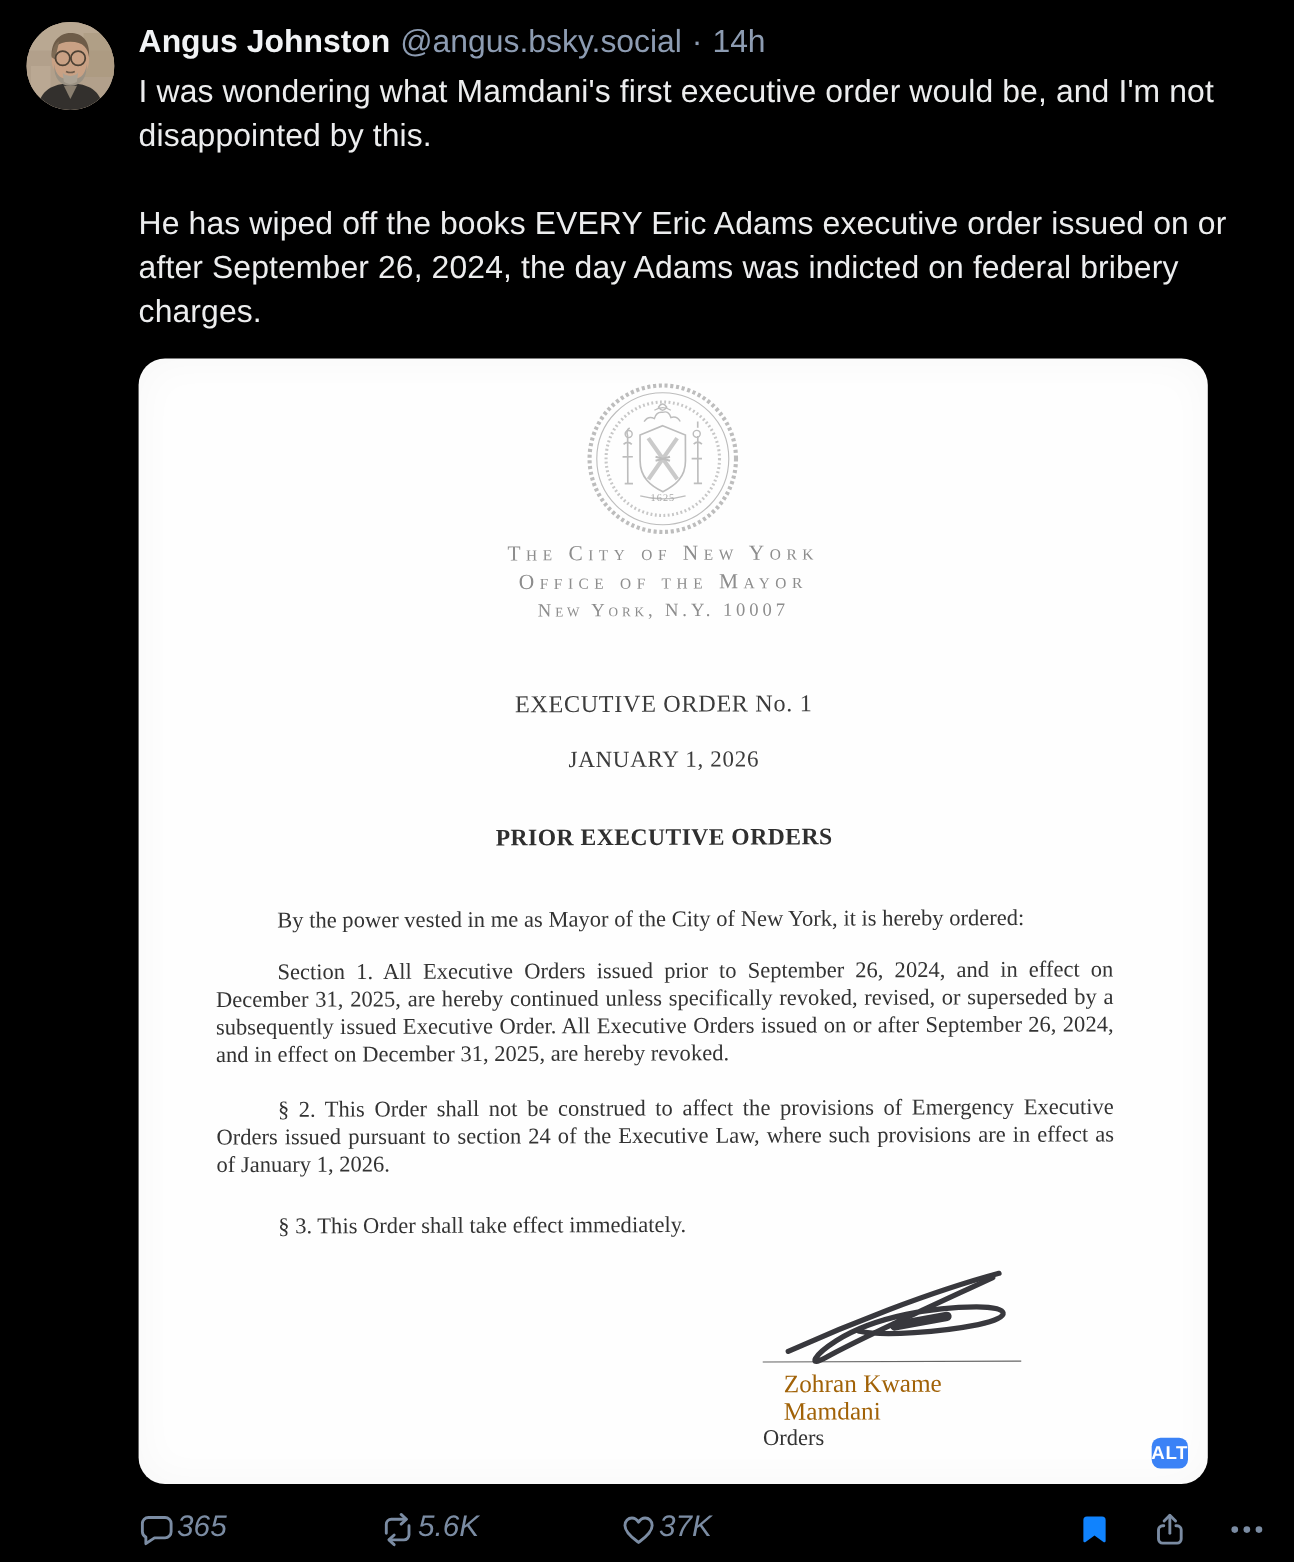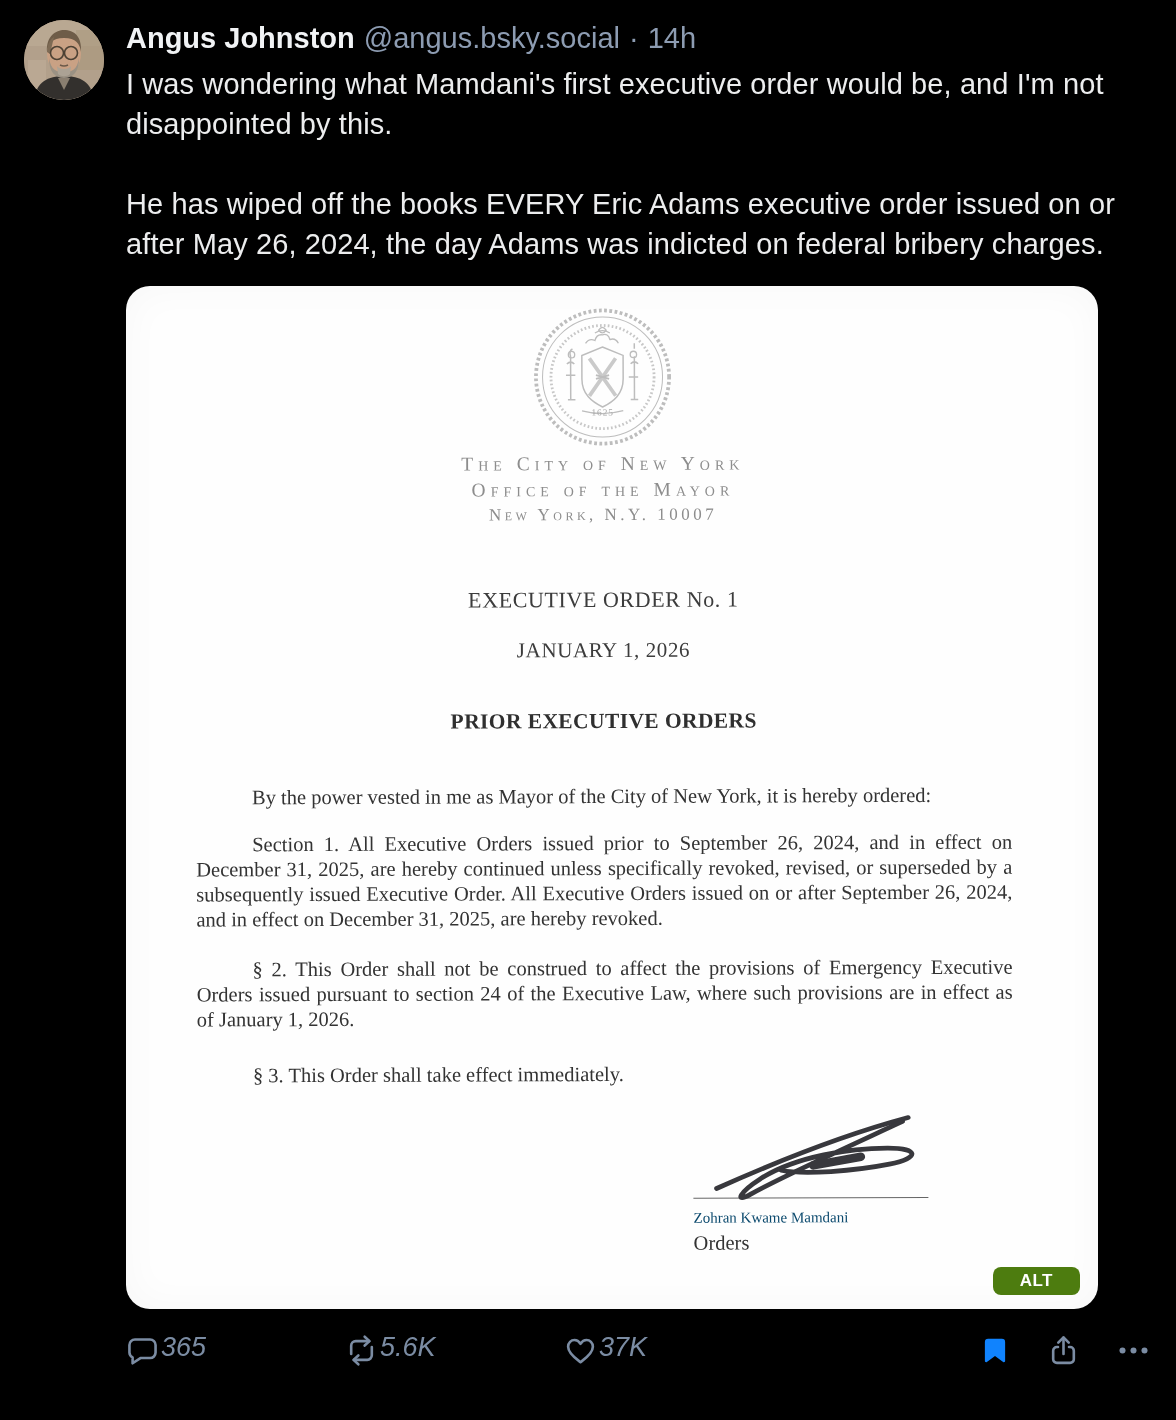--- a/index.html
+++ b/index.html
@@ -111,32 +111,32 @@
     color: #333333;
   }
   .para { margin: 0; text-indent: 56px; text-align: justify; }
   .p-preamble { text-align: left; }
   .p-s1 { margin-top: 22px; }
   .p-s2 { margin-top: 25px; }
   .p-s3 { margin-top: 31px; }
   .sig-block { margin-top: 24px; margin-left: 496px; width: 252px; }
   .sig-svg { display: block; margin-left: 2px; }
   .sig-line { border: none; border-top: 1.5px solid #666; width: 235px; margin: -8px 0 0 0; }
-  .sig-name { font-size: 15px; color: #0c4a6e; margin-top: 7px; line-height: 25px; }
+  .sig-name { font-size: 23px; color: #a16207; margin-top: 7px; line-height: 25px; margin-left: 19px; }
   .sig-title { font-size: 20.5px; color: #333; line-height: 25px; }
   .alt-badge {
     position: absolute;
     right: 18px; bottom: 14px;
-    background: #4d7c0f;
+    background: #3b82f6;
     color: #ffffff;
     font-family: "Liberation Sans", sans-serif;
     font-weight: 700;
     font-size: 17px;
     letter-spacing: 0.5px;
-    padding: 4px 27px;
+    padding: 4px 0;
     border-radius: 8px;
     cursor: pointer;
   }
 
   
   .action-bar {
     display: flex;
     align-items: center;
     margin-top: 12px;
     height: 58px;
@@ -196,21 +196,21 @@
 
     <div class="header-line">
       <span class="display-name">Angus Johnston</span>
       <span class="handle">@angus.bsky.social</span>
       <span class="dot-sep">·</span>
       <span class="timestamp">14h</span>
     </div>
 
     <div class="post-text">
       <p>I was wondering what Mamdani's first executive order would be, and I'm not disappointed by this.</p>
-      <p>He has wiped off the books EVERY Eric Adams executive order issued on or after May 26, 2024, the day Adams was indicted on federal bribery charges.</p>
+      <p>He has wiped off the books EVERY Eric Adams executive order issued on or after September 26, 2024, the day Adams was indicted on federal bribery charges.</p>
     </div>
 
     <div class="image-card">
       <div class="doc">
 
         <svg class="seal-svg" width="150" height="150" viewBox="0 0 160 160">
           <g fill="none" stroke="#bdbdbd">
             <circle cx="80" cy="80" r="71" stroke-width="4" stroke-dasharray="3 2.6"></circle>
             <circle cx="80" cy="80" r="64" stroke-width="1.1"></circle>
             <circle cx="80" cy="80" r="55" stroke-width="3" stroke-dasharray="1.8 2.4" opacity="0.85"></circle>

